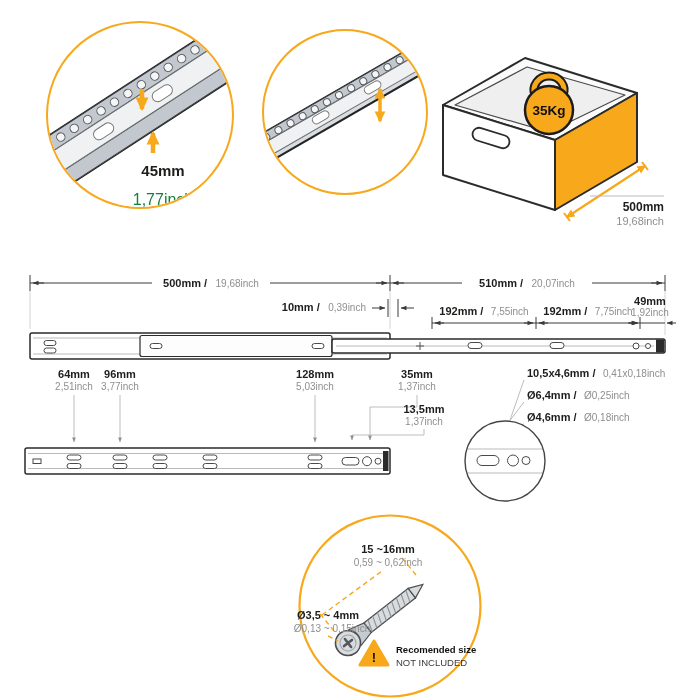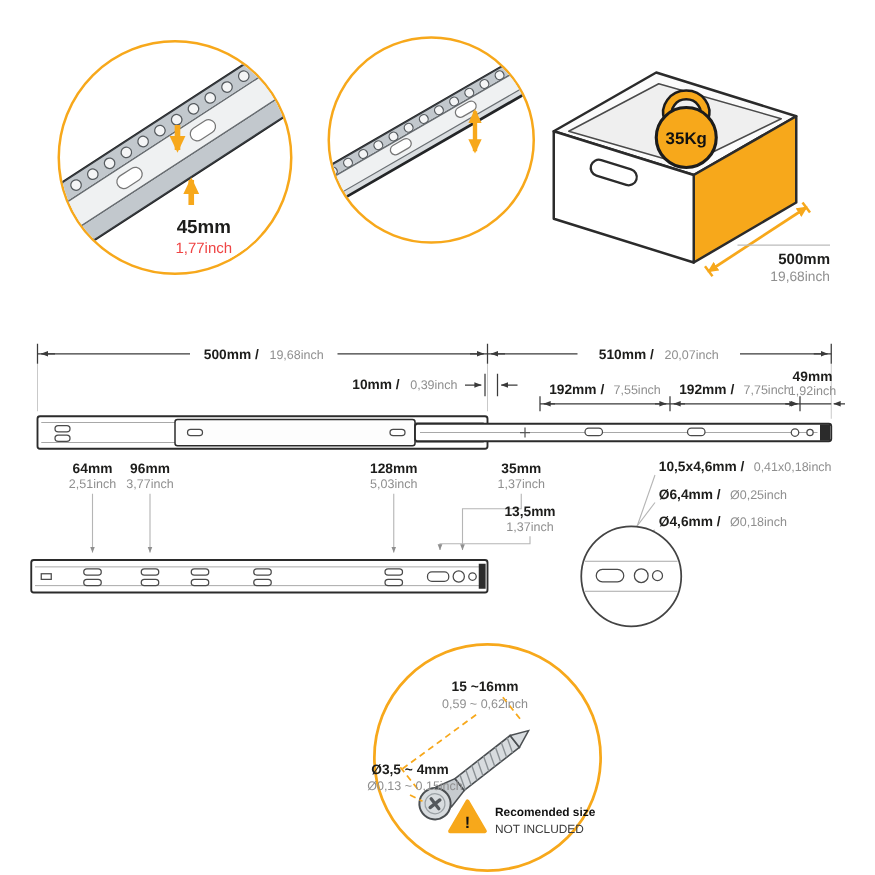--- a/index.html
+++ b/index.html
@@ -3,21 +3,21 @@
 <meta charset="utf-8">
 <style>
   *{margin:0;padding:0;box-sizing:border-box}
   html,body{background:#fff}
   #canvas{position:relative;width:700px;height:700px;background:#fff;overflow:hidden;
           font-family:"Liberation Sans","DejaVu Sans",sans-serif}
   .circle-frame{position:absolute;border:2px solid #F7A81B;border-radius:50%;background:#fff;overflow:hidden}
   .circle-frame>svg{position:absolute;left:0;top:0}
   .dim-label{position:absolute;text-align:center;background:#fff;padding:3px 6px;border-radius:3px}
   .dim-label .mm{font-weight:700;font-size:15px;color:#1d1d1b}
-  .dim-label .inch{font-size:12px;color:#ef4444;margin-top:1px}
+  .dim-label .inch{font-size:16px;color:#15803d;margin-top:12px}
   svg{display:block}
   text{font-family:"Liberation Sans","DejaVu Sans",sans-serif}
   .tb{font-weight:700;font-size:11px;fill:#1d1d1b}
   .tb12{font-weight:700;font-size:12px;fill:#1d1d1b}
   .ti{font-size:10px;fill:#8f8f8f}
   .ti11{font-size:11px;fill:#8f8f8f}
   .rail{fill:#fff;stroke:#2b2b2b;stroke-width:1.5}
   .railm{fill:#fdfdfd;stroke:#2b2b2b;stroke-width:1.2}
   .rl{stroke:#a8a8a8;stroke-width:.8}
   .hole{fill:#fff;stroke:#4a4a4a;stroke-width:1}
@@ -25,21 +25,21 @@
   .el{stroke:#c9c9c9;stroke-width:.8}
   .ll{stroke:#b5b5b5;stroke-width:.9;fill:none}
   .yd{stroke:#F7A81B;stroke-width:1.4;stroke-dasharray:5 3.5;fill:none}
   .yl{stroke:#F7A81B;fill:none}
 </style>
 </head>
 <body>
 
 <div id="canvas">
 
-  <div class="circle-frame" style="left:46px;top:32px;width:188px;height:188px">
+  <div class="circle-frame" style="left:46px;top:21px;width:188px;height:188px">
     <svg width="184" height="184" viewBox="0 0 184 184">
       <defs>
         <marker id="aY1" viewBox="0 0 10 10" refX="8" refY="5" markerWidth="3.2" markerHeight="3.2" orient="auto-start-reverse">
           <path d="M0,0.5 L9.5,5 L0,9.5 z" fill="#F7A81B"></path>
         </marker>
       </defs>
       <g transform="translate(90,86) rotate(-33)">
         <rect x="-108" y="-26" width="216" height="52" rx="5" fill="#d9dde0" stroke="#232527" stroke-width="2.5"></rect>
         <rect x="-108" y="-26" width="216" height="15" fill="#c2c8cd" stroke="#3a3e42" stroke-width="1"></rect>
         <rect x="-108" y="11" width="216" height="15" fill="#c2c8cd" stroke="#3a3e42" stroke-width="1"></rect>

